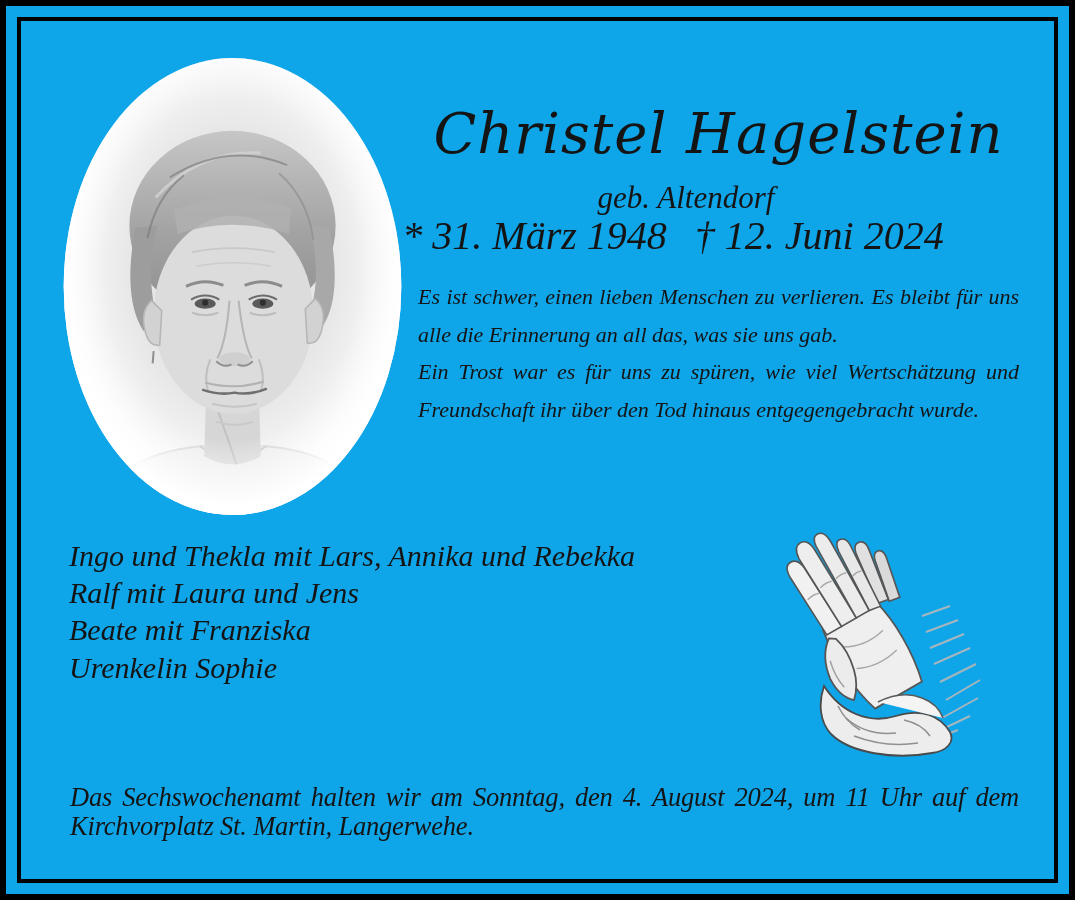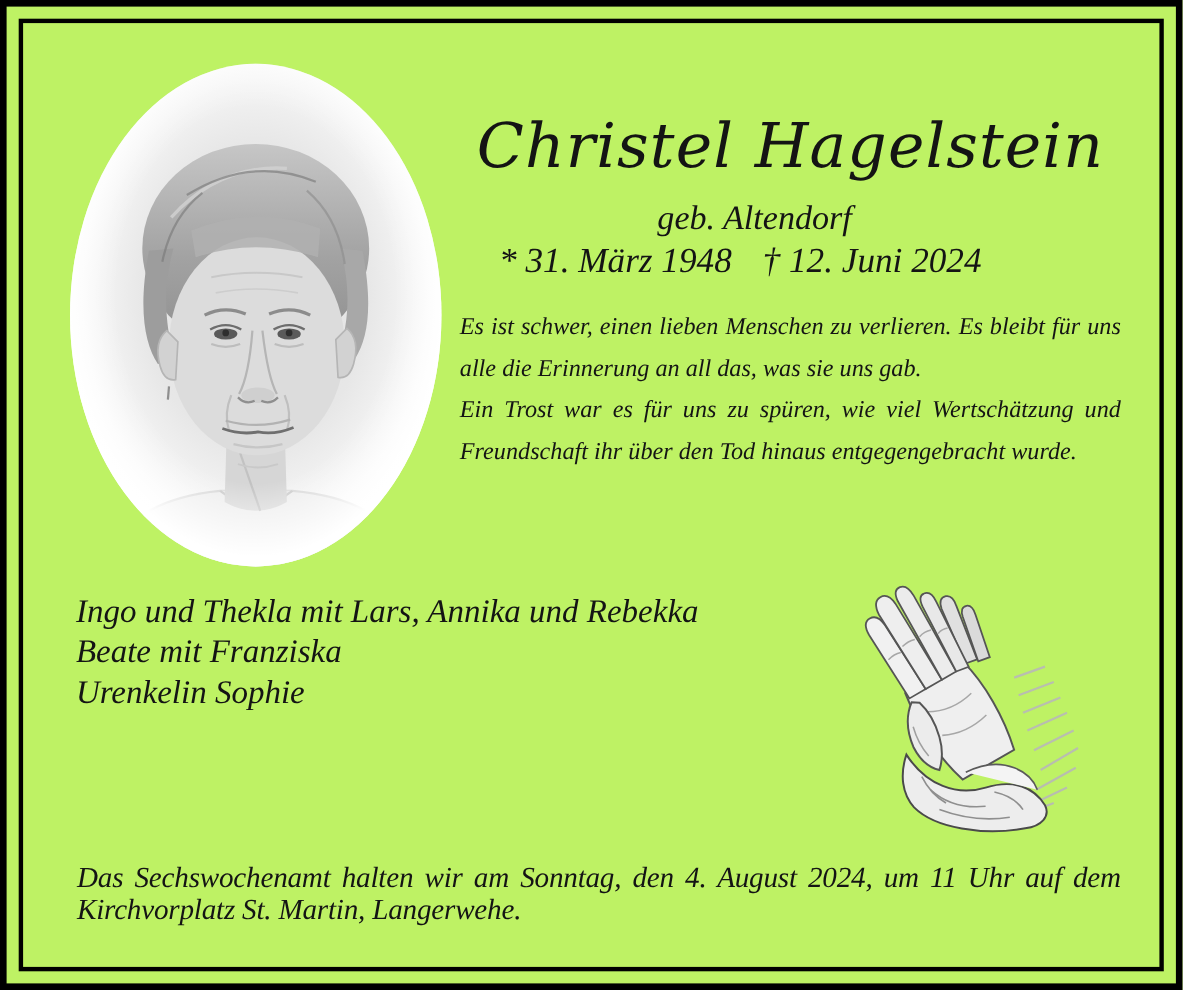--- a/index.html
+++ b/index.html
@@ -7,21 +7,21 @@
     width: 1075px; height: 900px;
     background: #ffffff;
     overflow: hidden;
     font-family: "Liberation Serif", "DejaVu Serif", serif;
     color: #141414;
   }
   .card {
     position: absolute; inset: 0;
     border: 6px solid #000;
     box-sizing: border-box;
-    background: #bef264;
+    background: #0ea5e9;
   }
   .inner-frame {
     position: absolute;
     left: 11px; top: 11px; right: 11px; bottom: 11px;
     border: 4px solid #000;
   }
   .abs { position: absolute; }
 
   
   .portrait { left: 52px; top: 50px; width: 350px; height: 465px; }
@@ -41,21 +41,21 @@
     left: 380px; top: 174px; width: 600px;
     text-align: center;
     font-style: italic;
     font-size: 31px;
     line-height: 36px;
   }
   .dates-line {
     left: 367px; top: 211px; width: 600px;
     text-align: center;
     font-style: italic;
-    font-size: 32px;
+    font-size: 40px;
     line-height: 38px;
     white-space: nowrap;
   }
   .dates-line .death { margin-left: 28px; }
 
   
   .eulogy {
     left: 412px; top: 272px; width: 601px;
     font-style: italic;
     font-size: 22px;
@@ -179,20 +179,21 @@
     <span class="birth">* 31. März 1948</span><span class="death">† 12. Juni 2024</span>
   </div>
 
   <div class="abs eulogy">
     <p>Es ist schwer, einen lieben Menschen zu verlieren. Es bleibt für uns alle die Erinnerung an all das, was sie uns gab.</p>
     <p>Ein Trost war es für uns zu spüren, wie viel Wertschätzung und Freundschaft ihr über den Tod hinaus entgegengebracht wurde.</p>
   </div>
 
   <div class="abs mourners">
     <div>Ingo und Thekla mit Lars, Annika und Rebekka</div>
+    <div>Ralf mit Laura und Jens</div>
     <div>Beate mit Franziska</div>
     <div>Urenkelin Sophie</div>
   </div>
 
   <svg class="abs hands" viewBox="0 0 228 238" xmlns="http://www.w3.org/2000/svg" aria-hidden="true">
 
     <g stroke="#b8b8b8" stroke-width="2" opacity="0.9">
       <path d="M168,96 L196,86"></path>
       <path d="M172,112 L204,100"></path>
       <path d="M176,128 L210,114"></path>

